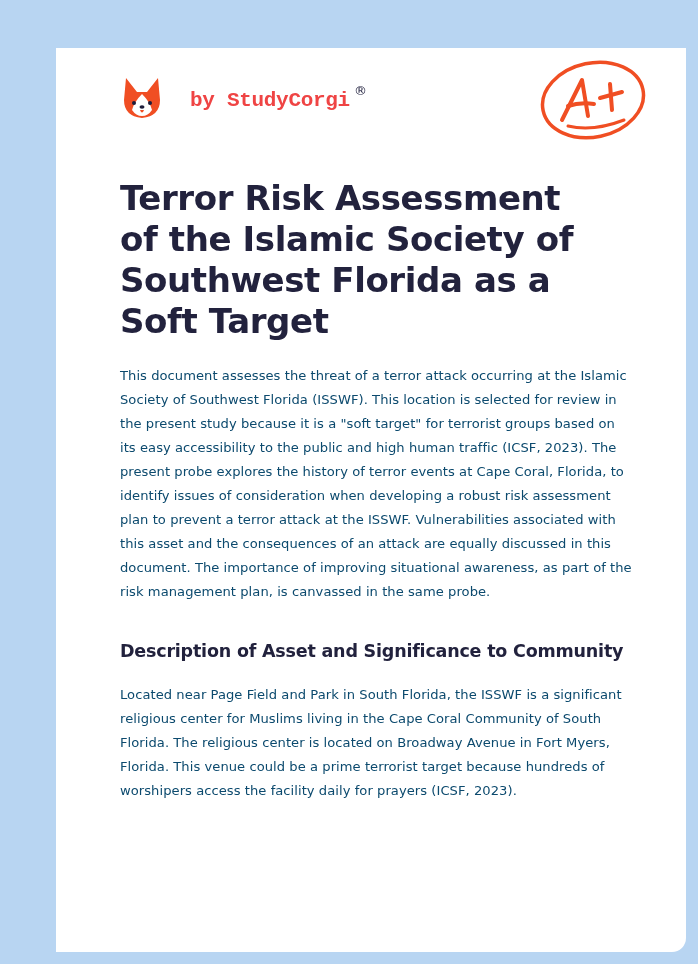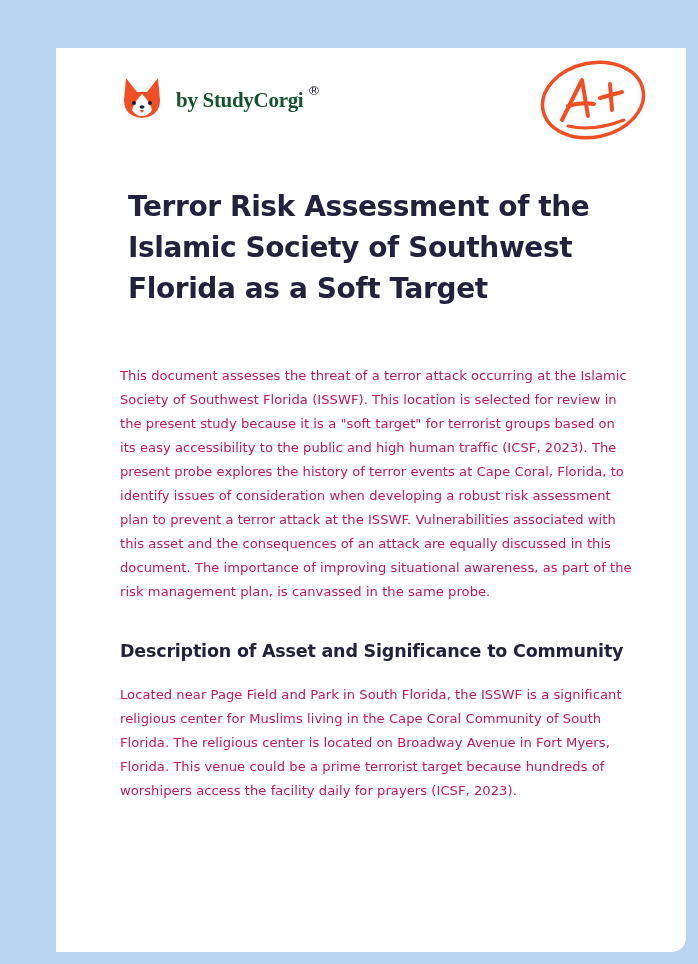--- a/index.html
+++ b/index.html
@@ -5,34 +5,34 @@
   html, body { margin:0; padding:0; }
   body {
     width:698px; height:964px; background:#b8d5f2; position:relative; overflow:hidden;
     font-family:"Liberation Sans", sans-serif;
   }
   .card {
     position:absolute; left:56px; top:48px; width:630px; height:904px;
     background:#ffffff; border-radius:0 0 14px 0; overflow:hidden;
   }
   .logo { position:absolute; left:66px; top:28px; display:flex; align-items:center; }
-  .logo-text { font-family:Liberation Serif, serif; font-weight:bold; font-size:21px; color:#14532d; margin-left:14px; letter-spacing:-0.3px; }
+  .logo-text { font-family:Liberation Mono, monospace; font-weight:bold; font-size:21px; color:#ef4444; margin-left:28px; letter-spacing:-0.3px; }
   .logo-reg { font-family:"DejaVu Sans", sans-serif; font-size:13px; color:#1c1c3a; position:relative; top:-10px; margin-left:4px; }
   .grade { position:absolute; left:482px; top:10px; }
   .title {
-    position:absolute; left:64px; top:130px; width:480px; margin:8px;
-    font-family:"DejaVu Sans", sans-serif; font-weight:bold; font-size:28px; line-height:41px;
+    position:absolute; left:64px; top:130px; width:480px; margin:0;
+    font-family:"DejaVu Sans", sans-serif; font-weight:bold; font-size:34px; line-height:41px;
     color:#22223d; letter-spacing:-0.4px;
   }
   .meta { position:absolute; left:64px; top:264px; font-size:13px; color:#8a8d9c; font-family:"DejaVu Sans", sans-serif; white-space:nowrap; }
   .meta .val { color:#2a2a45; }
   .meta .sep { color:#d2693a; margin:0 10px; }
   .content { position:absolute; left:64px; top:305px; width:514px; }
   h2 { font-family:"DejaVu Sans", sans-serif; font-weight:bold; font-size:17.5px; color:#22223d; margin:0; letter-spacing:-0.2px; }
-  p { font-family:"DejaVu Sans", sans-serif; font-size:13.1px; line-height:24px; color:#be185d; margin:0; letter-spacing:0.05px; }
+  p { font-family:"DejaVu Sans", sans-serif; font-size:13.1px; line-height:24px; color:#0c4a6e; margin:0; letter-spacing:0.05px; }
   .h-intro { margin-top:0; line-height:26px; }
   .p-intro { margin-top:11px; }
   .h-desc { margin-top:34px; line-height:26px; }
   .p-desc { margin-top:19px; }
   .p-third { margin-top:18px; }
 </style>
 </head>
 <body>
 
 <div class="card">

